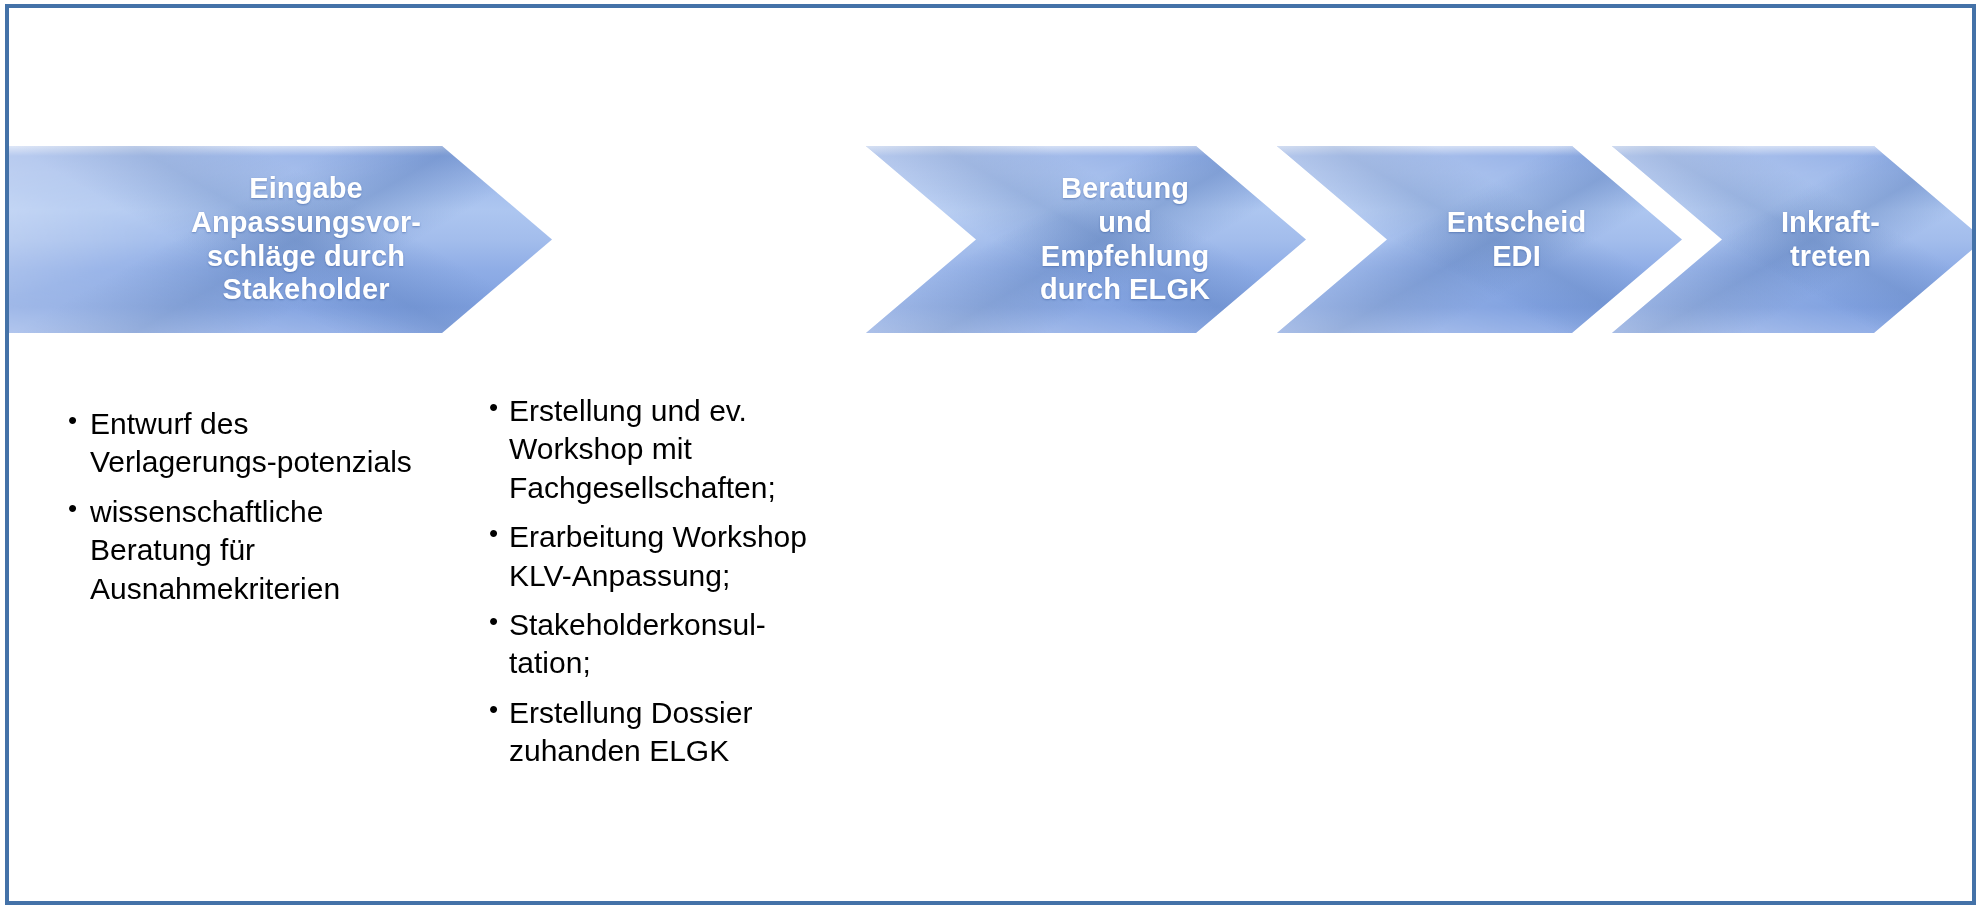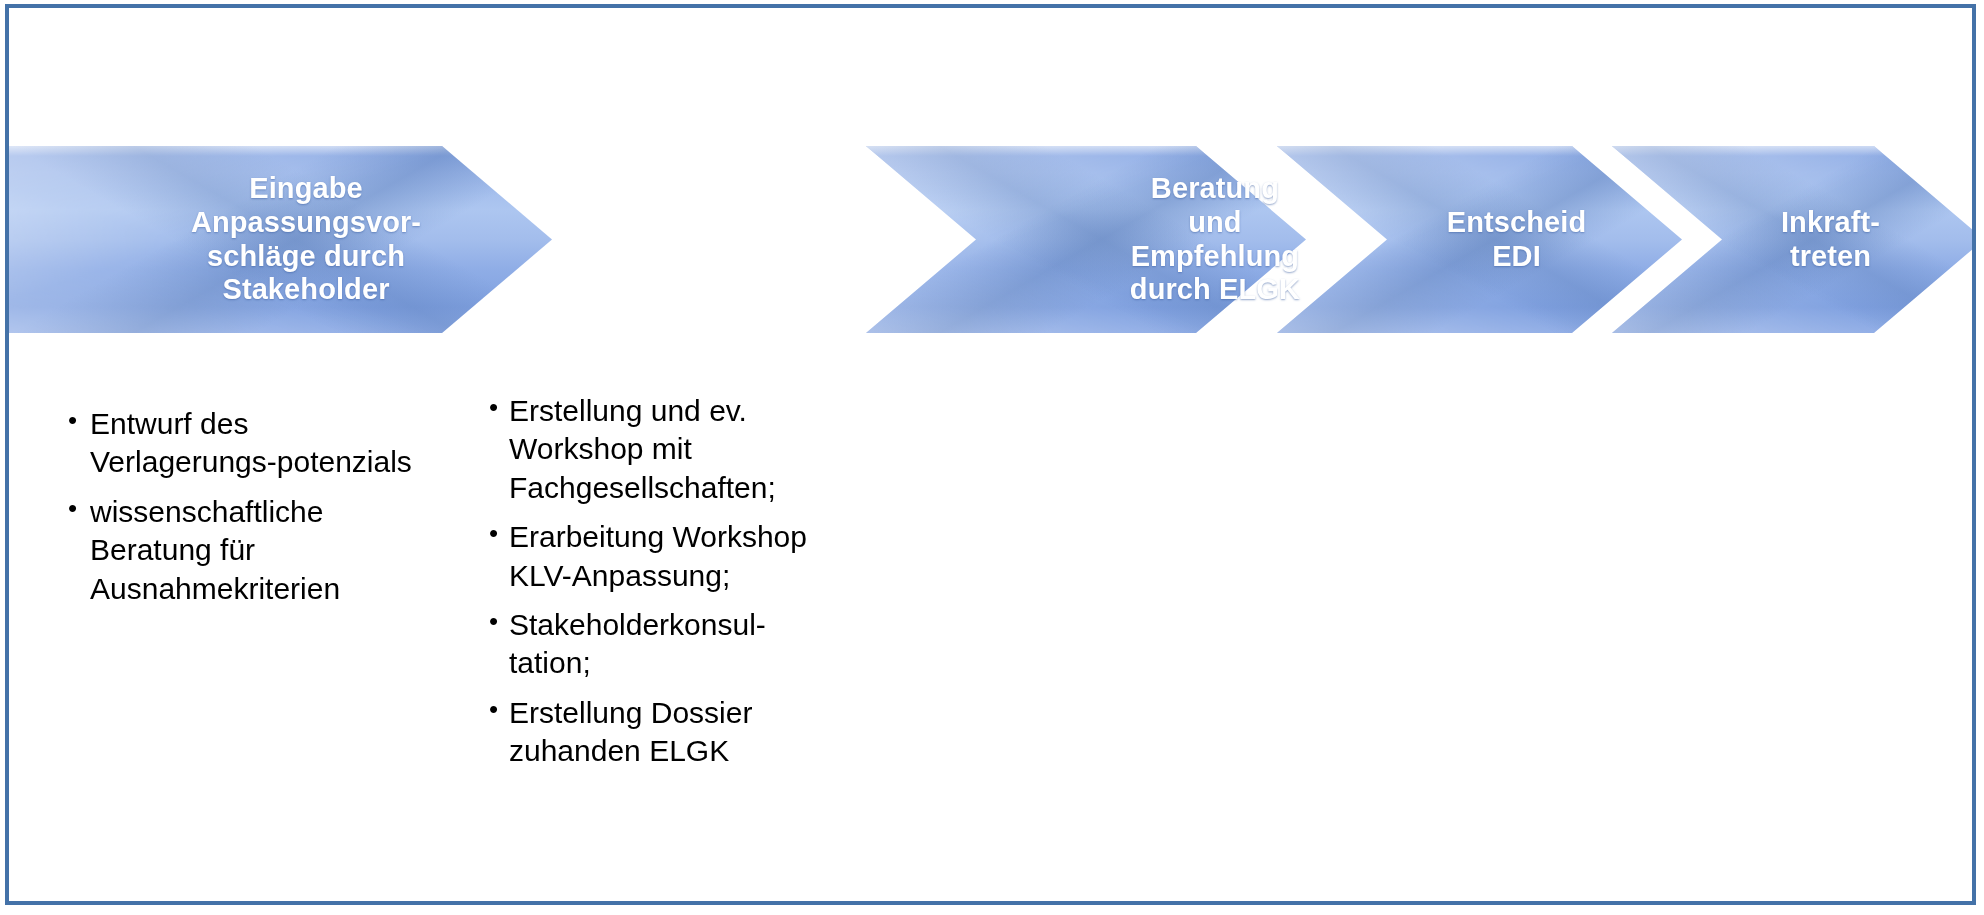--- a/index.html
+++ b/index.html
@@ -148,21 +148,21 @@
       <div class="facet-tr"></div>
       <div class="facet-br"></div>
       <div class="bevel"></div>
       <div class="label" style="margin-left:56px;">Eingabe
 Anpassungsvor-
 schläge durch
 Stakeholder</div>
     </div>
 
 
-    <div class="chev" style="left:862px;width:440px;justify-content:flex-end;
+    <div class="chev" style="left:862px;width:440px;
                 --poly:polygon(0px 0px, 330px 0px, 440px 93.5px, 330px 187px, 0px 187px, 110px 93.5px);
                 --polyglow:polygon(0px -3px, 337px -3px, 454px 98px, 337px 199px, 0px 199px, 114px 98px);">
       <div class="glow"></div>
       <div class="body"></div>
       <div class="facet-tr"></div>
       <div class="facet-br"></div>
       <div class="bevel"></div>
       <div class="label" style="margin-left:78px;">Beratung
 und
 Empfehlung

